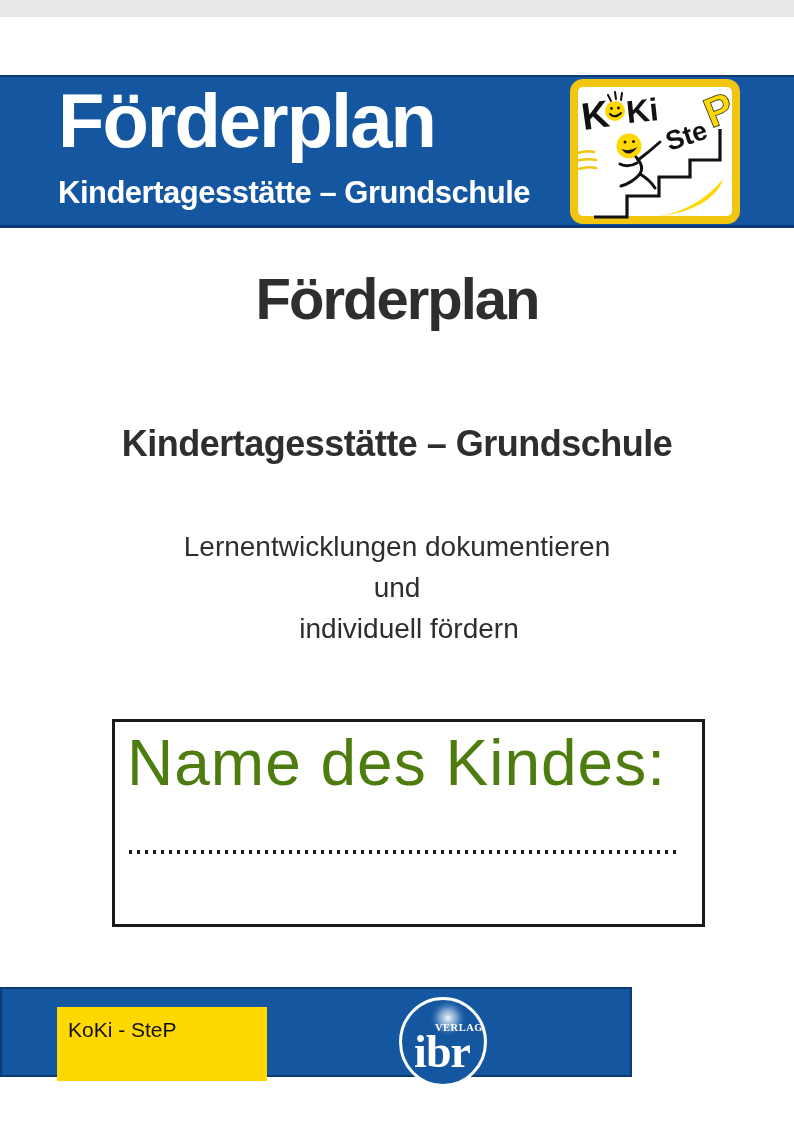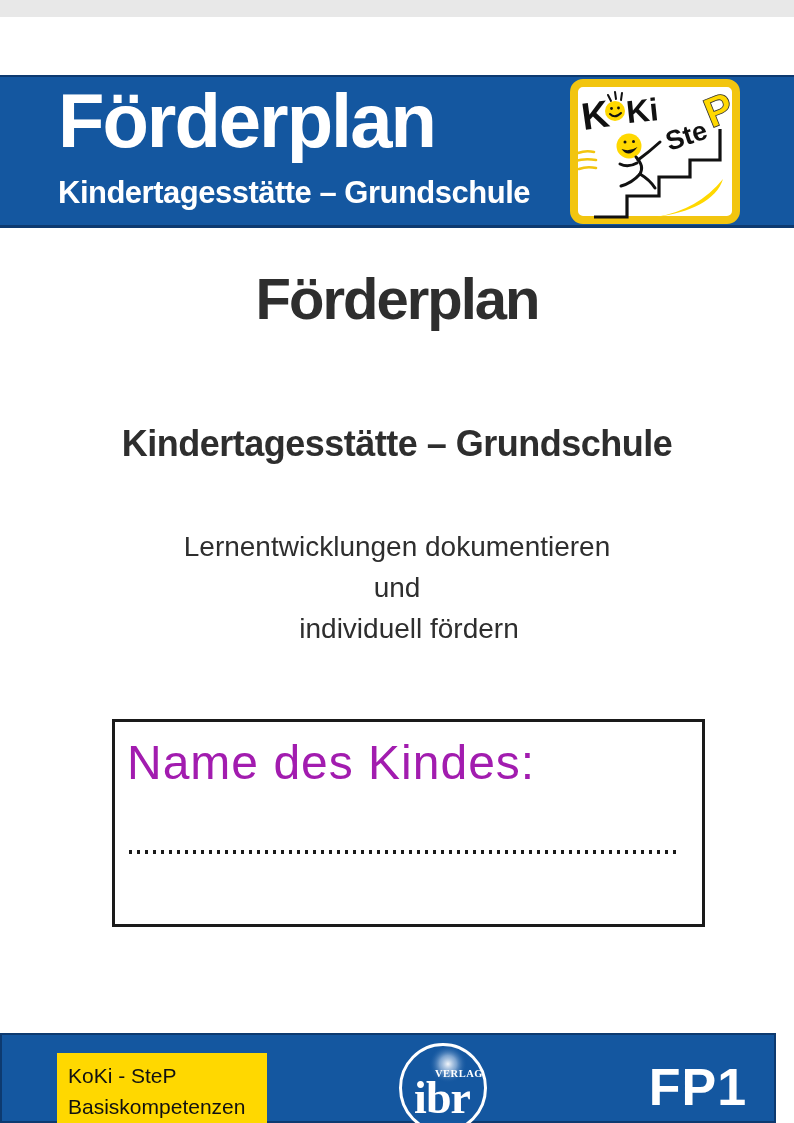--- a/index.html
+++ b/index.html
@@ -35,30 +35,30 @@
   .tag2{top:553px;font-size:28px;font-weight:normal;line-height:36px;}
   .tag3{top:594px;font-size:28px;font-weight:normal;line-height:36px;padding-left:12px;}
 
   
   .name-box{
     position:absolute;left:112px;top:702px;width:593px;height:208px;
     border:3px solid #1a1a1a;box-sizing:border-box;background:#ffffff;
   }
   .name-label{
     position:absolute;left:12px;top:14px;
-    color:#a21caf;font-size:48px;letter-spacing:1px;line-height:54px;white-space:nowrap;
+    color:#4d7c0f;font-size:64px;letter-spacing:1px;line-height:54px;white-space:nowrap;
   }
   .dotted-line{
     position:absolute;left:14px;top:128px;width:552px;height:4px;
     background-image:repeating-linear-gradient(90deg,#1a1a1a 0 3px,transparent 3px 8px);
   }
 
   
   .bottom-band{
-    position:absolute;left:0;top:1016px;width:776px;height:90px;
+    position:absolute;left:0;top:970px;width:632px;height:90px;
     background:#1457a0;border:2px solid #0d3a70;box-sizing:border-box;
   }
   .koki-badge{
     position:absolute;left:55px;top:18px;width:210px;height:74px;
     background:#ffd800;z-index:2;
   }
   .badge-text{
     position:absolute;left:11px;top:7px;color:#111111;
     font-size:21px;line-height:31px;font-weight:normal;white-space:nowrap;
   }
@@ -134,21 +134,20 @@
 
   <div class="name-box">
     <div class="name-label">Name des Kindes:</div>
     <div class="dotted-line"></div>
   </div>
 
   <div class="bottom-band">
     <div class="koki-badge">
       <div class="badge-text">
         <div>KoKi - SteP</div>
-        <div>Basiskompetenzen</div>
       </div>
     </div>
 
     <svg class="ibr-logo" viewBox="0 0 90 92">
       <defs>
         <radialGradient id="glow" cx="50%" cy="50%" r="50%">
           <stop offset="0%" stop-color="#ffffff" stop-opacity="0.95"></stop>
           <stop offset="45%" stop-color="#cfe0f5" stop-opacity="0.55"></stop>
           <stop offset="100%" stop-color="#1457a0" stop-opacity="0"></stop>
         </radialGradient>

